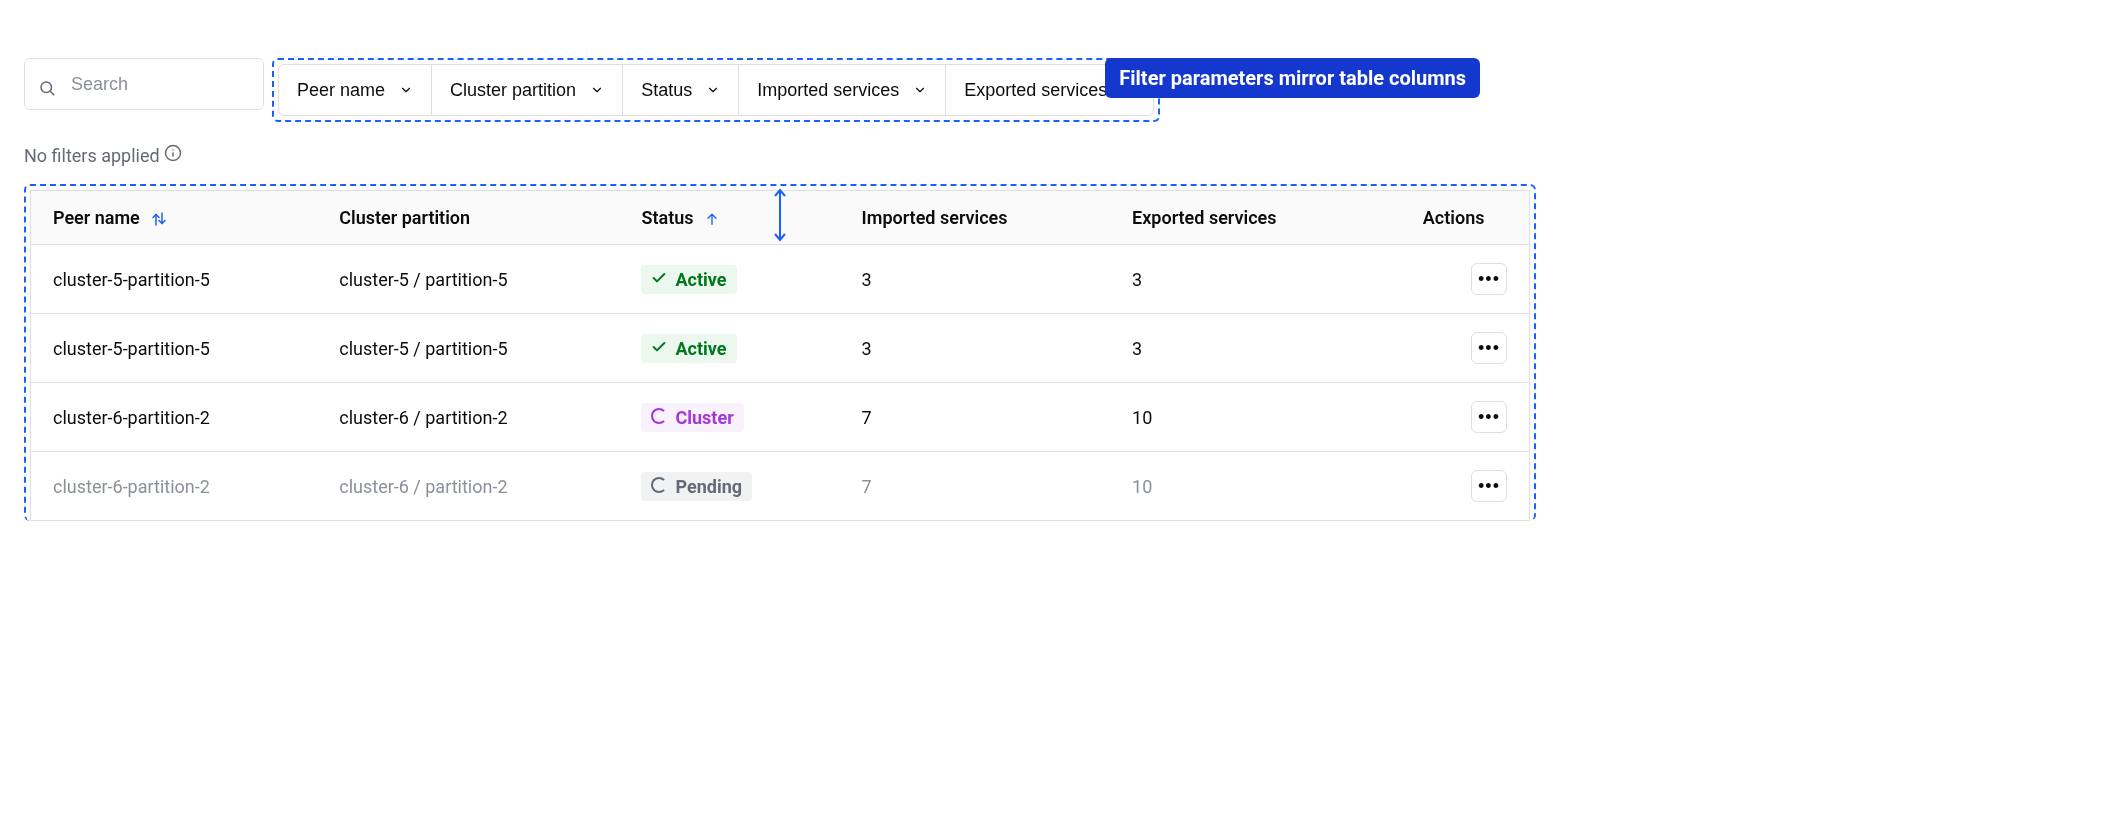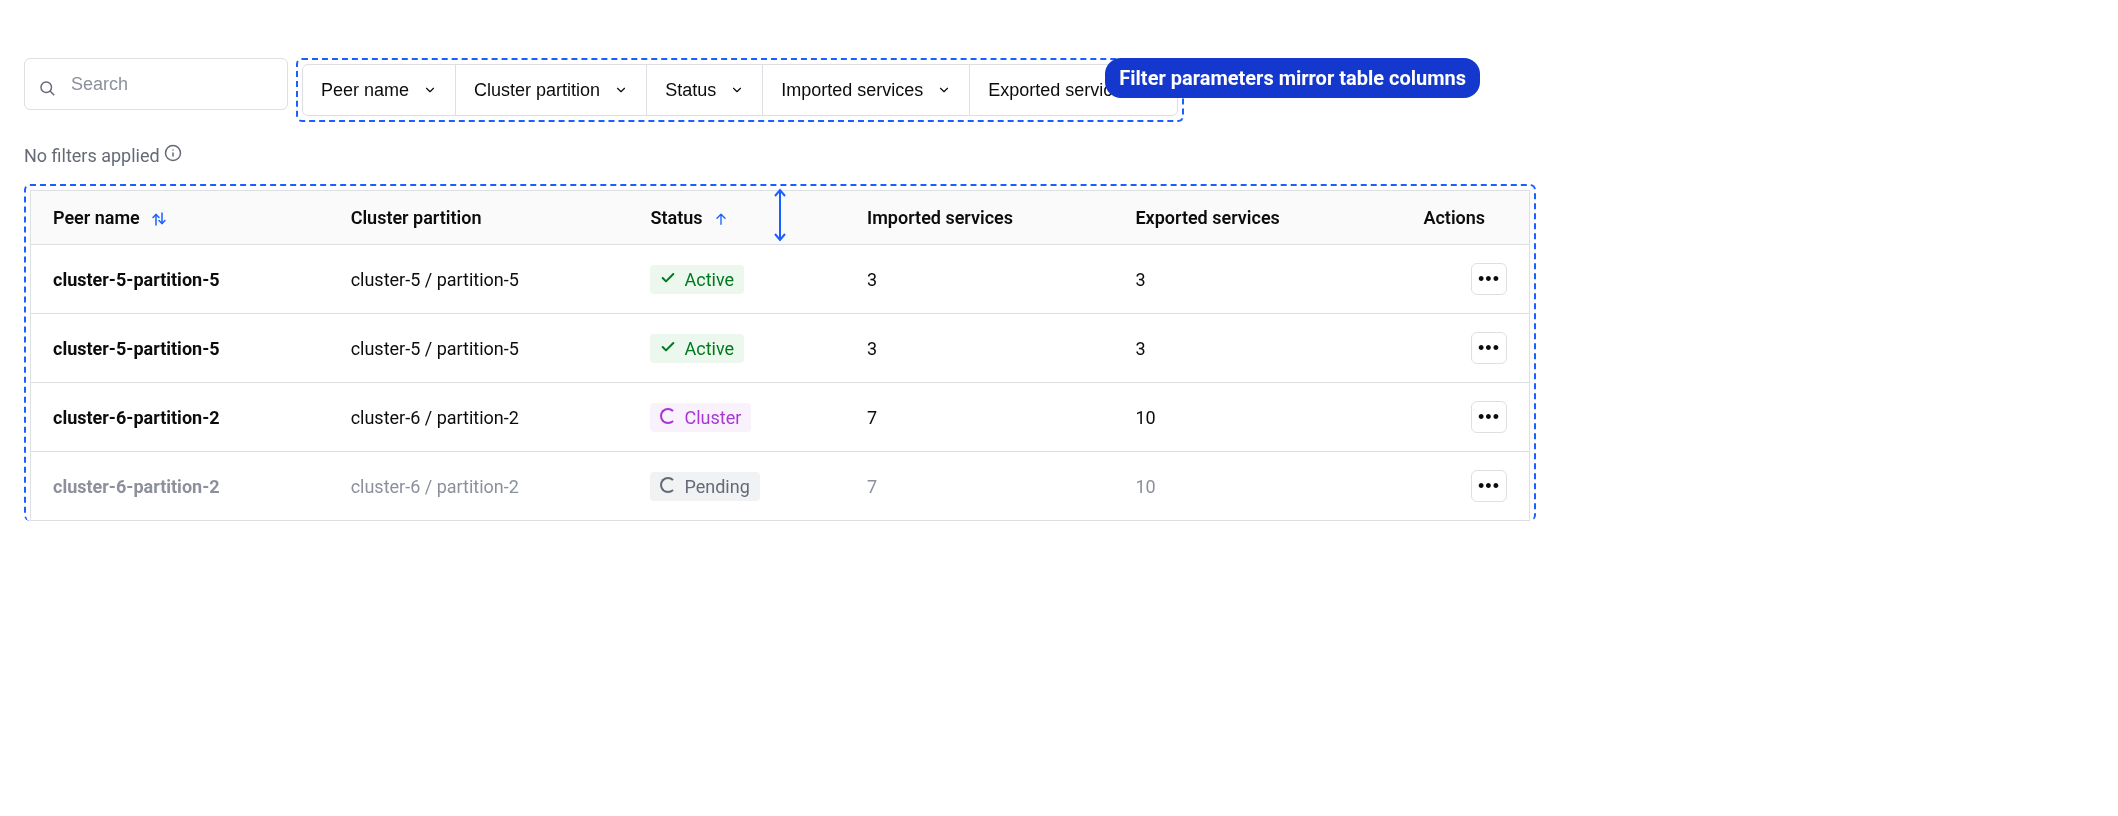--- a/index.html
+++ b/index.html
@@ -35,33 +35,33 @@
   
   .annotation-label {
     position: absolute;
     top: 0;
     right: 80px;
     background: var(--blue-dark);
     color: #fff;
     font-weight: 700;
     font-size: 20px;
     padding: 8px 14px;
-    border-radius: 16px;
+    border-radius: 6px;
   }
 
   
   .filter-row {
     display: flex;
     align-items: stretch;
     margin-top: 58px;
     gap: 8px;
   }
   .search-wrap {
     position: relative;
-    width: 264px;
+    width: 240px;
   }
   .search-input {
     width: 100%;
     height: 52px;
     border: 1px solid var(--border-color);
     border-radius: 6px;
     padding: 0 14px 0 46px;
     font-size: 18px;
     color: var(--text-primary);
   }
@@ -143,31 +143,31 @@
   thead th:first-child { border-left: 1px solid var(--border-color); border-top-left-radius: 6px; }
   thead th:last-child { border-right: 1px solid var(--border-color); border-top-right-radius: 6px; text-align: center; }
   .sort-icon { margin-left: 6px; vertical-align: middle; }
 
   tbody td {
     padding: 18px 22px;
     border-bottom: 1px solid var(--border-color);
     color: var(--text-primary);
     vertical-align: middle;
   }
-  tbody td:first-child { border-left: 1px solid var(--border-color); font-weight: bold; }
+  tbody td:first-child { border-left: 1px solid var(--border-color); }
   tbody td:last-child  { border-right: 1px solid var(--border-color); text-align: right; }
 
   
   .badge {
     display: inline-flex;
     align-items: center;
     gap: 8px;
     padding: 4px 10px;
     border-radius: 4px;
-    font-weight: 400;
+    font-weight: 700;
     text-align: center;
   }
   .badge.active   { background: var(--green-bg); color: var(--green); }
   .badge.starting { background: var(--purple-bg); color: var(--purple); }
   .badge.pending  { background: var(--gray-bg); color: var(--text-secondary); }
 
   .row-muted td { color: var(--text-muted); }
   .row-muted .badge.pending { color: var(--text-secondary); }
 
   .actions-btn {

